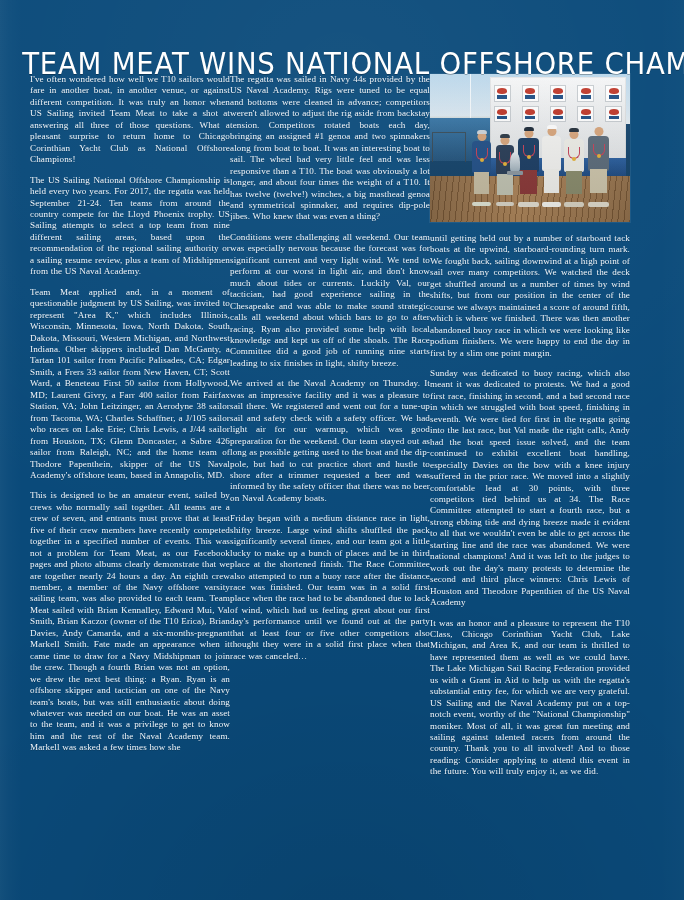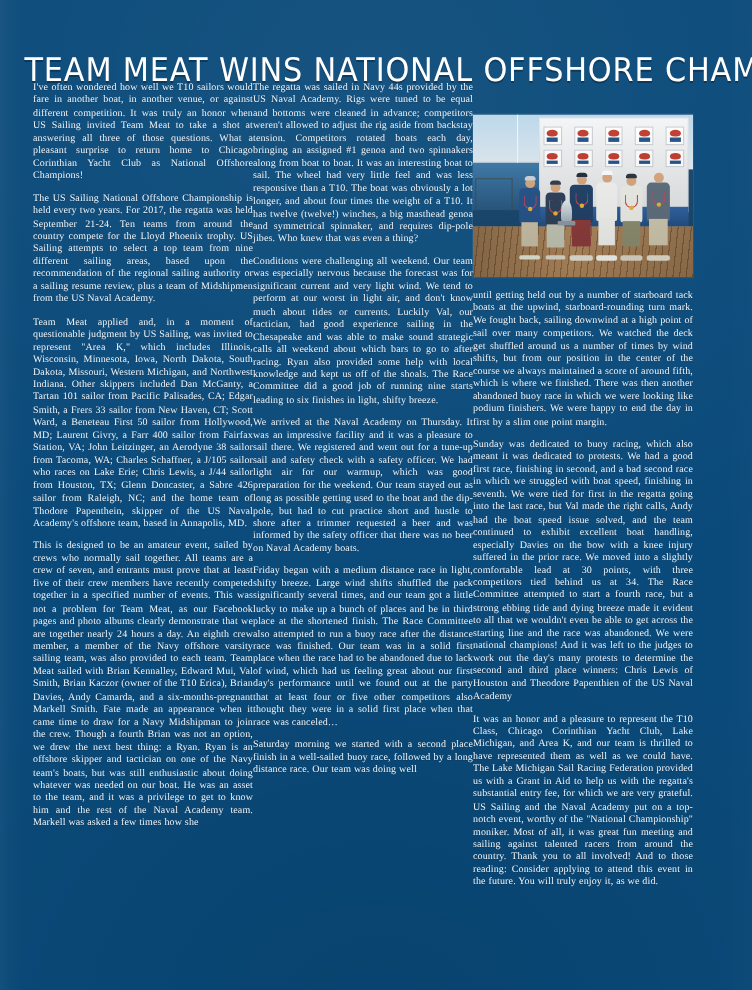--- a/index.html
+++ b/index.html
@@ -81,21 +81,21 @@
     text-align: justify;
     text-justify: inter-word;
     letter-spacing: 0.12px;
     word-spacing: 0.2px;
     hyphens: manual;
     text-shadow: 0 0.5px 0 rgba(0,0,0,0.18);
   }
   .col p:last-child { margin-bottom: 0; }
 
   
-  .col-3 { display: flex; flex-direction: column; margin-top: 30px; }
+  .col-3 { display: flex; flex-direction: column; }
 
   .photo-wrap {
     width: 200px;
     height: 148px;
     margin-bottom: 11px;
     position: relative;
     overflow: hidden;
     background: #16466e;
     box-shadow: 0 0 0 1px rgba(255,255,255,0.07);
     flex: none;
@@ -236,21 +236,20 @@
       <p>The US Sailing National Offshore Championship is held every two years. For 2017, the regatta was held September 21-24. Ten teams from around the country compete for the Lloyd Phoenix trophy. US Sailing attempts to select a top team from nine different sailing areas, based upon the recommendation of the regional sailing authority or a sailing resume review, plus a team of Midshipmen from the US Naval Academy.</p>
       <p>Team Meat applied and, in a moment of questionable judgment by US Sailing, was invited to represent "Area K," which includes Illinois, Wisconsin, Minnesota, Iowa, North Dakota, South Dakota, Missouri, Western Michigan, and Northwest Indiana. Other skippers included Dan McGanty, a Tartan 101 sailor from Pacific Palisades, CA; Edgar Smith, a Frers 33 sailor from New Haven, CT; Scott Ward, a Beneteau First 50 sailor from Hollywood, MD; Laurent Givry, a Farr 400 sailor from Fairfax Station, VA; John Leitzinger, an Aerodyne 38 sailor from Tacoma, WA; Charles Schaffner, a J/105 sailor who races on Lake Erie; Chris Lewis, a J/44 sailor from Houston, TX; Glenn Doncaster, a Sabre 426 sailor from Raleigh, NC; and the home team of Thodore Papenthein, skipper of the US Naval Academy's offshore team, based in Annapolis, MD.</p>
       <p>This is designed to be an amateur event, sailed by crews who normally sail together. All teams are a crew of seven, and entrants must prove that at least five of their crew members have recently competed together in a specified number of events. This was not a problem for Team Meat, as our Facebook pages and photo albums clearly demonstrate that we are together nearly 24 hours a day. An eighth crew member, a member of the Navy offshore varsity sailing team, was also provided to each team. Team Meat sailed with Brian Kennalley, Edward Mui, Val Smith, Brian Kaczor (owner of the T10 Erica), Brian Davies, Andy Camarda, and a six-months-pregnant Markell Smith. Fate made an appearance when it came time to draw for a Navy Midshipman to join the crew. Though a fourth Brian was not an option, we drew the next best thing: a Ryan. Ryan is an offshore skipper and tactician on one of the Navy team's boats, but was still enthusiastic about doing whatever was needed on our boat. He was an asset to the team, and it was a privilege to get to know him and the rest of the Naval Academy team. Markell was asked a few times how she</p>
     </div>
 
     <div class="col col-2">
       <p>The regatta was sailed in Navy 44s provided by the US Naval Academy. Rigs were tuned to be equal and bottoms were cleaned in advance; competitors weren't allowed to adjust the rig aside from backstay tension. Competitors rotated boats each day, bringing an assigned #1 genoa and two spinnakers along from boat to boat. It was an interesting boat to sail. The wheel had very little feel and was less responsive than a T10. The boat was obviously a lot longer, and about four times the weight of a T10. It has twelve (twelve!) winches, a big masthead genoa and symmetrical spinnaker, and requires dip-pole jibes. Who knew that was even a thing?</p>
       <p>Conditions were challenging all weekend. Our team was especially nervous because the forecast was for significant current and very light wind. We tend to perform at our worst in light air, and don't know much about tides or currents. Luckily Val, our tactician, had good experience sailing in the Chesapeake and was able to make sound strategic calls all weekend about which bars to go to after racing. Ryan also provided some help with local knowledge and kept us off of the shoals. The Race Committee did a good job of running nine starts leading to six finishes in light, shifty breeze.</p>
       <p>We arrived at the Naval Academy on Thursday. It was an impressive facility and it was a pleasure to sail there. We registered and went out for a tune-up sail and safety check with a safety officer. We had light air for our warmup, which was good preparation for the weekend. Our team stayed out as long as possible getting used to the boat and the dip-pole, but had to cut practice short and hustle to shore after a trimmer requested a beer and was informed by the safety officer that there was no beer on Naval Academy boats.</p>
       <p>Friday began with a medium distance race in light, shifty breeze. Large wind shifts shuffled the pack significantly several times, and our team got a little lucky to make up a bunch of places and be in third place at the shortened finish.  The Race Committee also attempted to run a buoy race after the distance race was finished. Our team was in a solid first place when the race had to be abandoned due to lack of wind, which had us feeling great about our first day's performance until we found out at the party that at least four or five other competitors also thought they were in a solid first place when that race was canceled…</p>
-      <p>Saturday morning we started with a second place finish in a well-sailed buoy race, followed by a long distance race. Our team was doing well</p>
     </div>
 
     <div class="col col-3">
 
       <div class="photo-wrap">
         <div class="ph sky"></div>
         <div class="ph far-shore"></div>
         <div class="ph water"></div>
         <div class="ph mast"></div>
         <div class="ph backdrop"></div>

